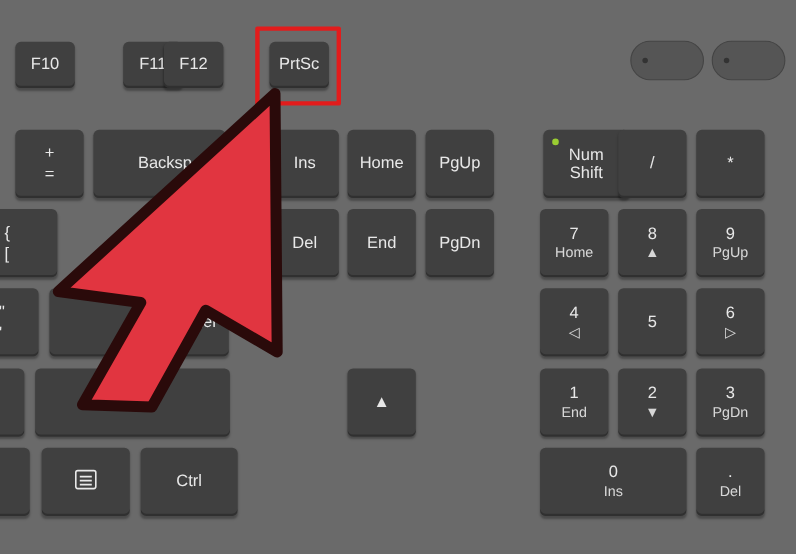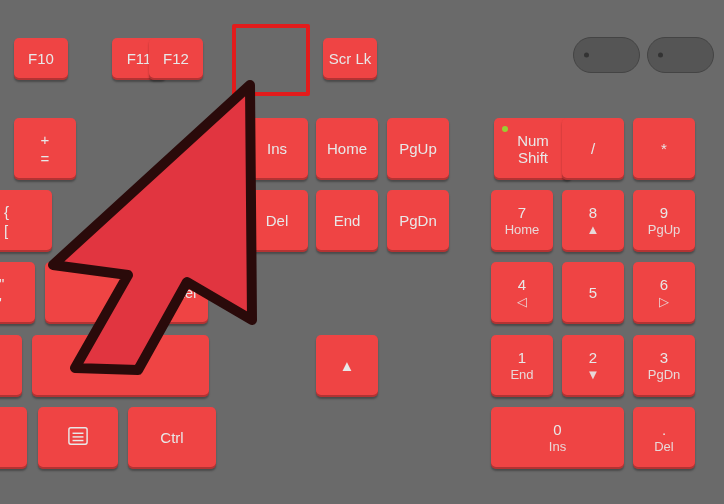--- a/index.html
+++ b/index.html
@@ -11,21 +11,21 @@
   overflow: hidden;
   position: relative;
 }
 .keyboard {
   position: relative;
   width: 724px;
   height: 504px;
 }
 .key {
   position: absolute;
-  background: #ef4444;
+  background: #404040;
   border-radius: 5px;
   color: #e8e8e8;
   font-size: 15px;
   display: flex;
   flex-direction: column;
   align-items: center;
   justify-content: center;
   line-height: 1.15;
   text-align: center;
   box-shadow: inset 0 -2px 0 rgba(0,0,0,0.25), 0 2px 2px rgba(0,0,0,0.3);
@@ -79,27 +79,30 @@
 
   <div class="key" style="left:14px; top:38px; width:54px; height:42px;">
     <span>F10</span>
   </div>
   <div class="key" style="left:87px; top:38px; width:54px; height:42px;margin-left:25px;">
     <span>F11</span>
   </div>
   <div class="key" style="left:149px; top:38px; width:54px; height:42px;">
     <span>F12</span>
   </div>
-  <div class="key" style="left:323px; top:38px; width:54px; height:42px;">
-    <span>Scr Lk</span>
+  <div class="key" style="left:245px; top:38px; width:54px; height:42px;">
+    <span>PrtSc</span>
   </div>
 
   <div class="key" style="left:14px; top:118px; width:62px; height:62px;">
     <span class="upper">+</span>
     <span>=</span>
+  </div>
+  <div class="key key-label-left" style="left:85px; top:118px; width:120px; height:62px;">
+    <span style="align-self:center;">Backsp</span>
   </div>
   <div class="key" style="left:246px; top:118px; width:62px; height:62px;">
     <span>Ins</span>
   </div>
   <div class="key" style="left:316px; top:118px; width:62px; height:62px;">
     <span>Home</span>
   </div>
   <div class="key" style="left:387px; top:118px; width:62px; height:62px;">
     <span>PgUp</span>
   </div>

